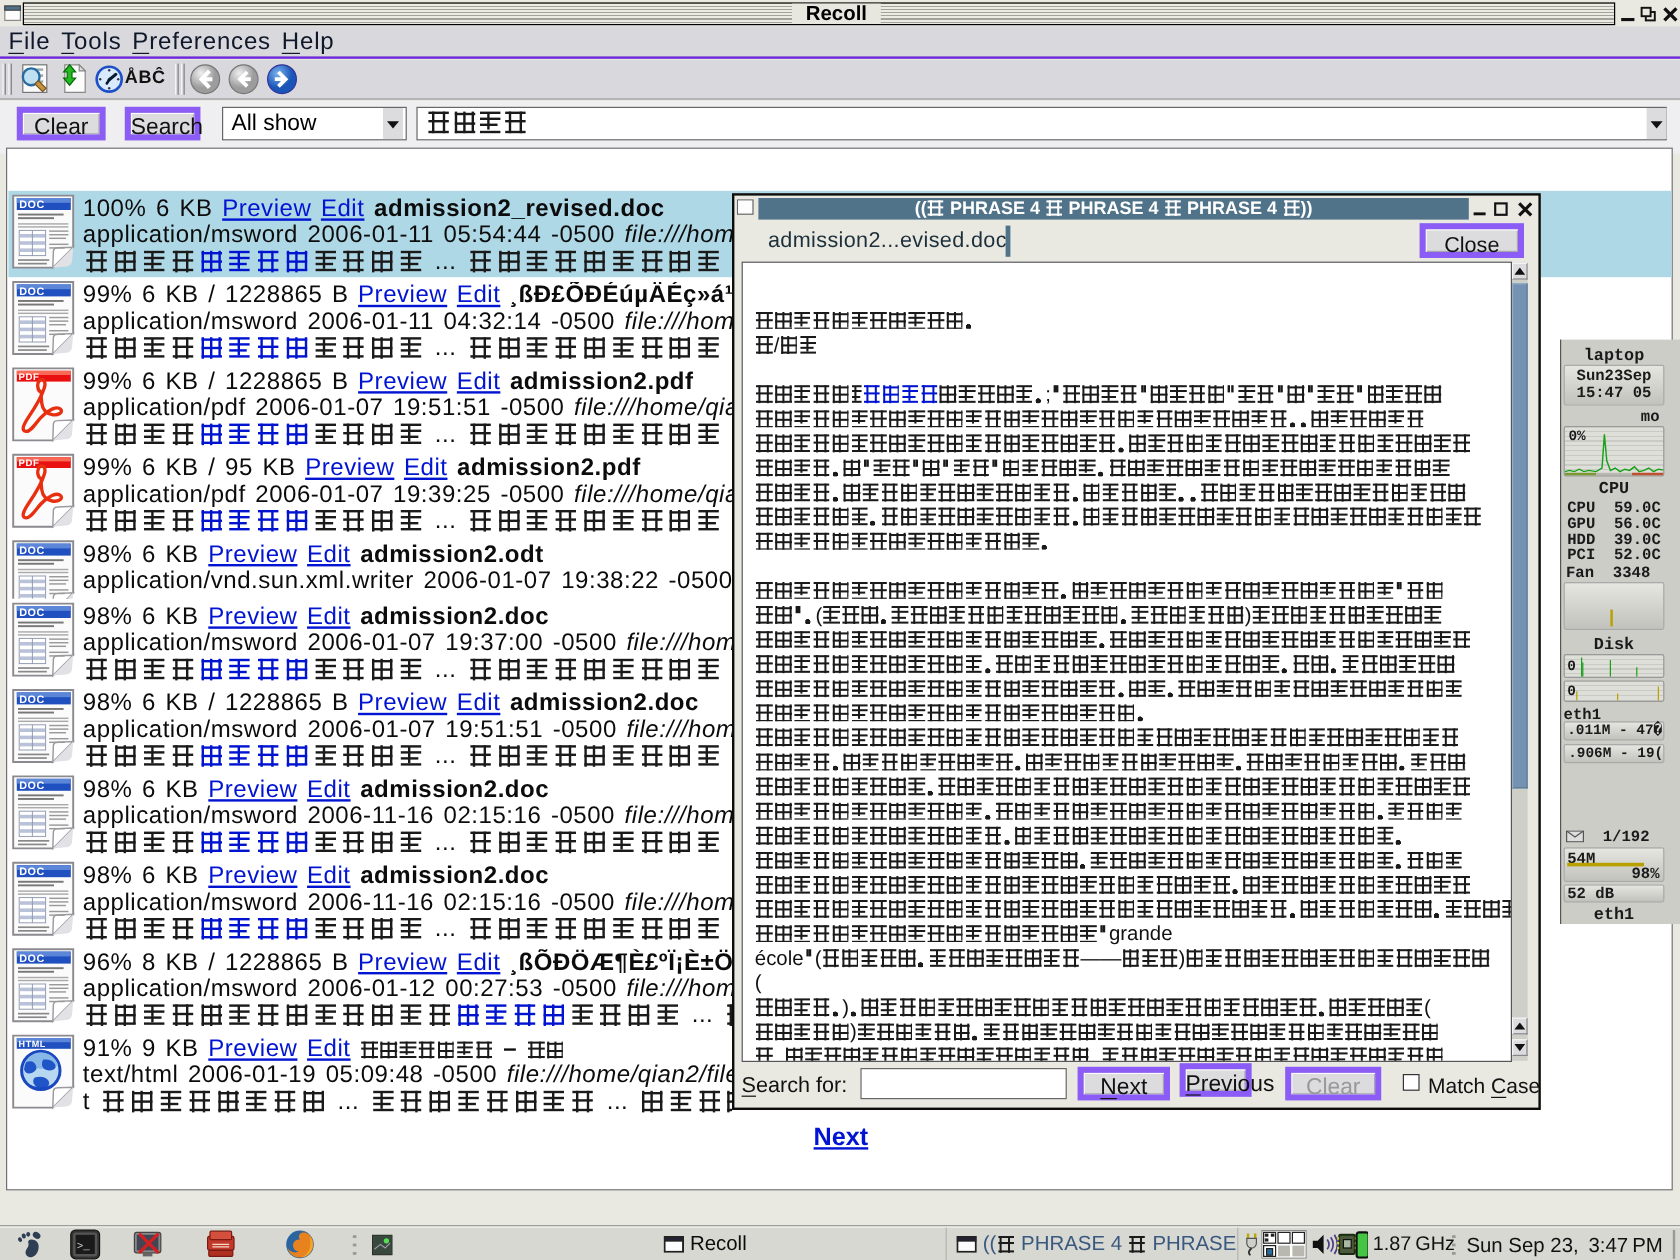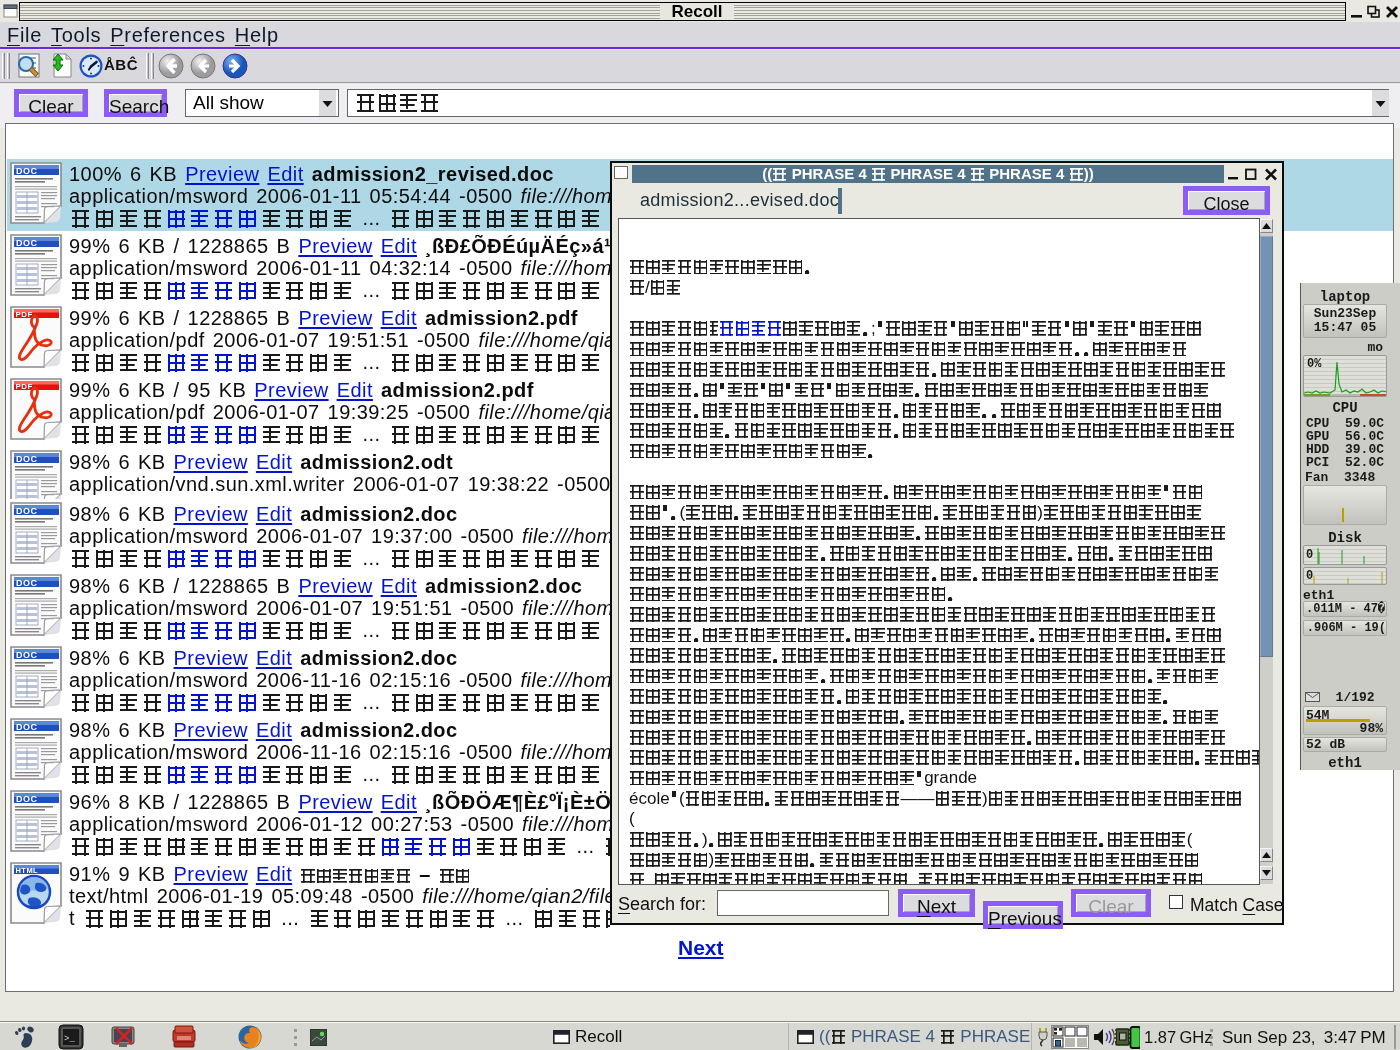--- a/index.html
+++ b/index.html
@@ -552,21 +552,21 @@
 <div class="sbtn" style="top:647px">
         <svg width="9" height="7">
           <path d="M4.5 6 L9 0 H0 Z" fill="#111"></path>
         </svg>
       </div>
 </div>
 <div class="abs" id="pvfind">
 <span style="position:absolute;left:6px;top:8px"><u>S</u>earch for:</span>
 <span class="abs" style="left:105px;top:4px;width:172px;height:26px;background:#fff;border:1px solid #666"></span>
 <span class="btn2" style="left:286px;top:3px;width:77px;height:28px;line-height:26px;font-size:19px;text-align:center"><u>N</u>ext</span>
-<span class="btn2" style="left:371px;top:15px;width:80px;height:28px;line-height:26px;font-size:19px"><u>P</u>revious</span>
+<span class="btn2" style="left:371px;top:0;width:60px;height:28px;line-height:26px;font-size:19px"><u>P</u>revious</span>
 <span class="btn2" style="left:459px;top:3px;width:80px;height:28px;line-height:26px;font-size:19px;color:#999">Clear</span>
 <span class="abs" style="left:557px;top:9px;width:14px;height:14px;background:#fff;border:1.4px solid #333"></span>
 <span style="position:absolute;left:578px;top:9px;font-size:17.5px">Match <u>C</u>ase</span>
 </div>
 </div>
 <div class="abs" id="gk">
 <div class="sec" style="top:6px;font-size:14px">laptop</div>
 <div class="pnl" style="top:21px;height:34px"></div>
 <div class="sec" style="top:23px">Sun23Sep</div>
 <div class="sec" style="top:37px">15:47 05</div>

